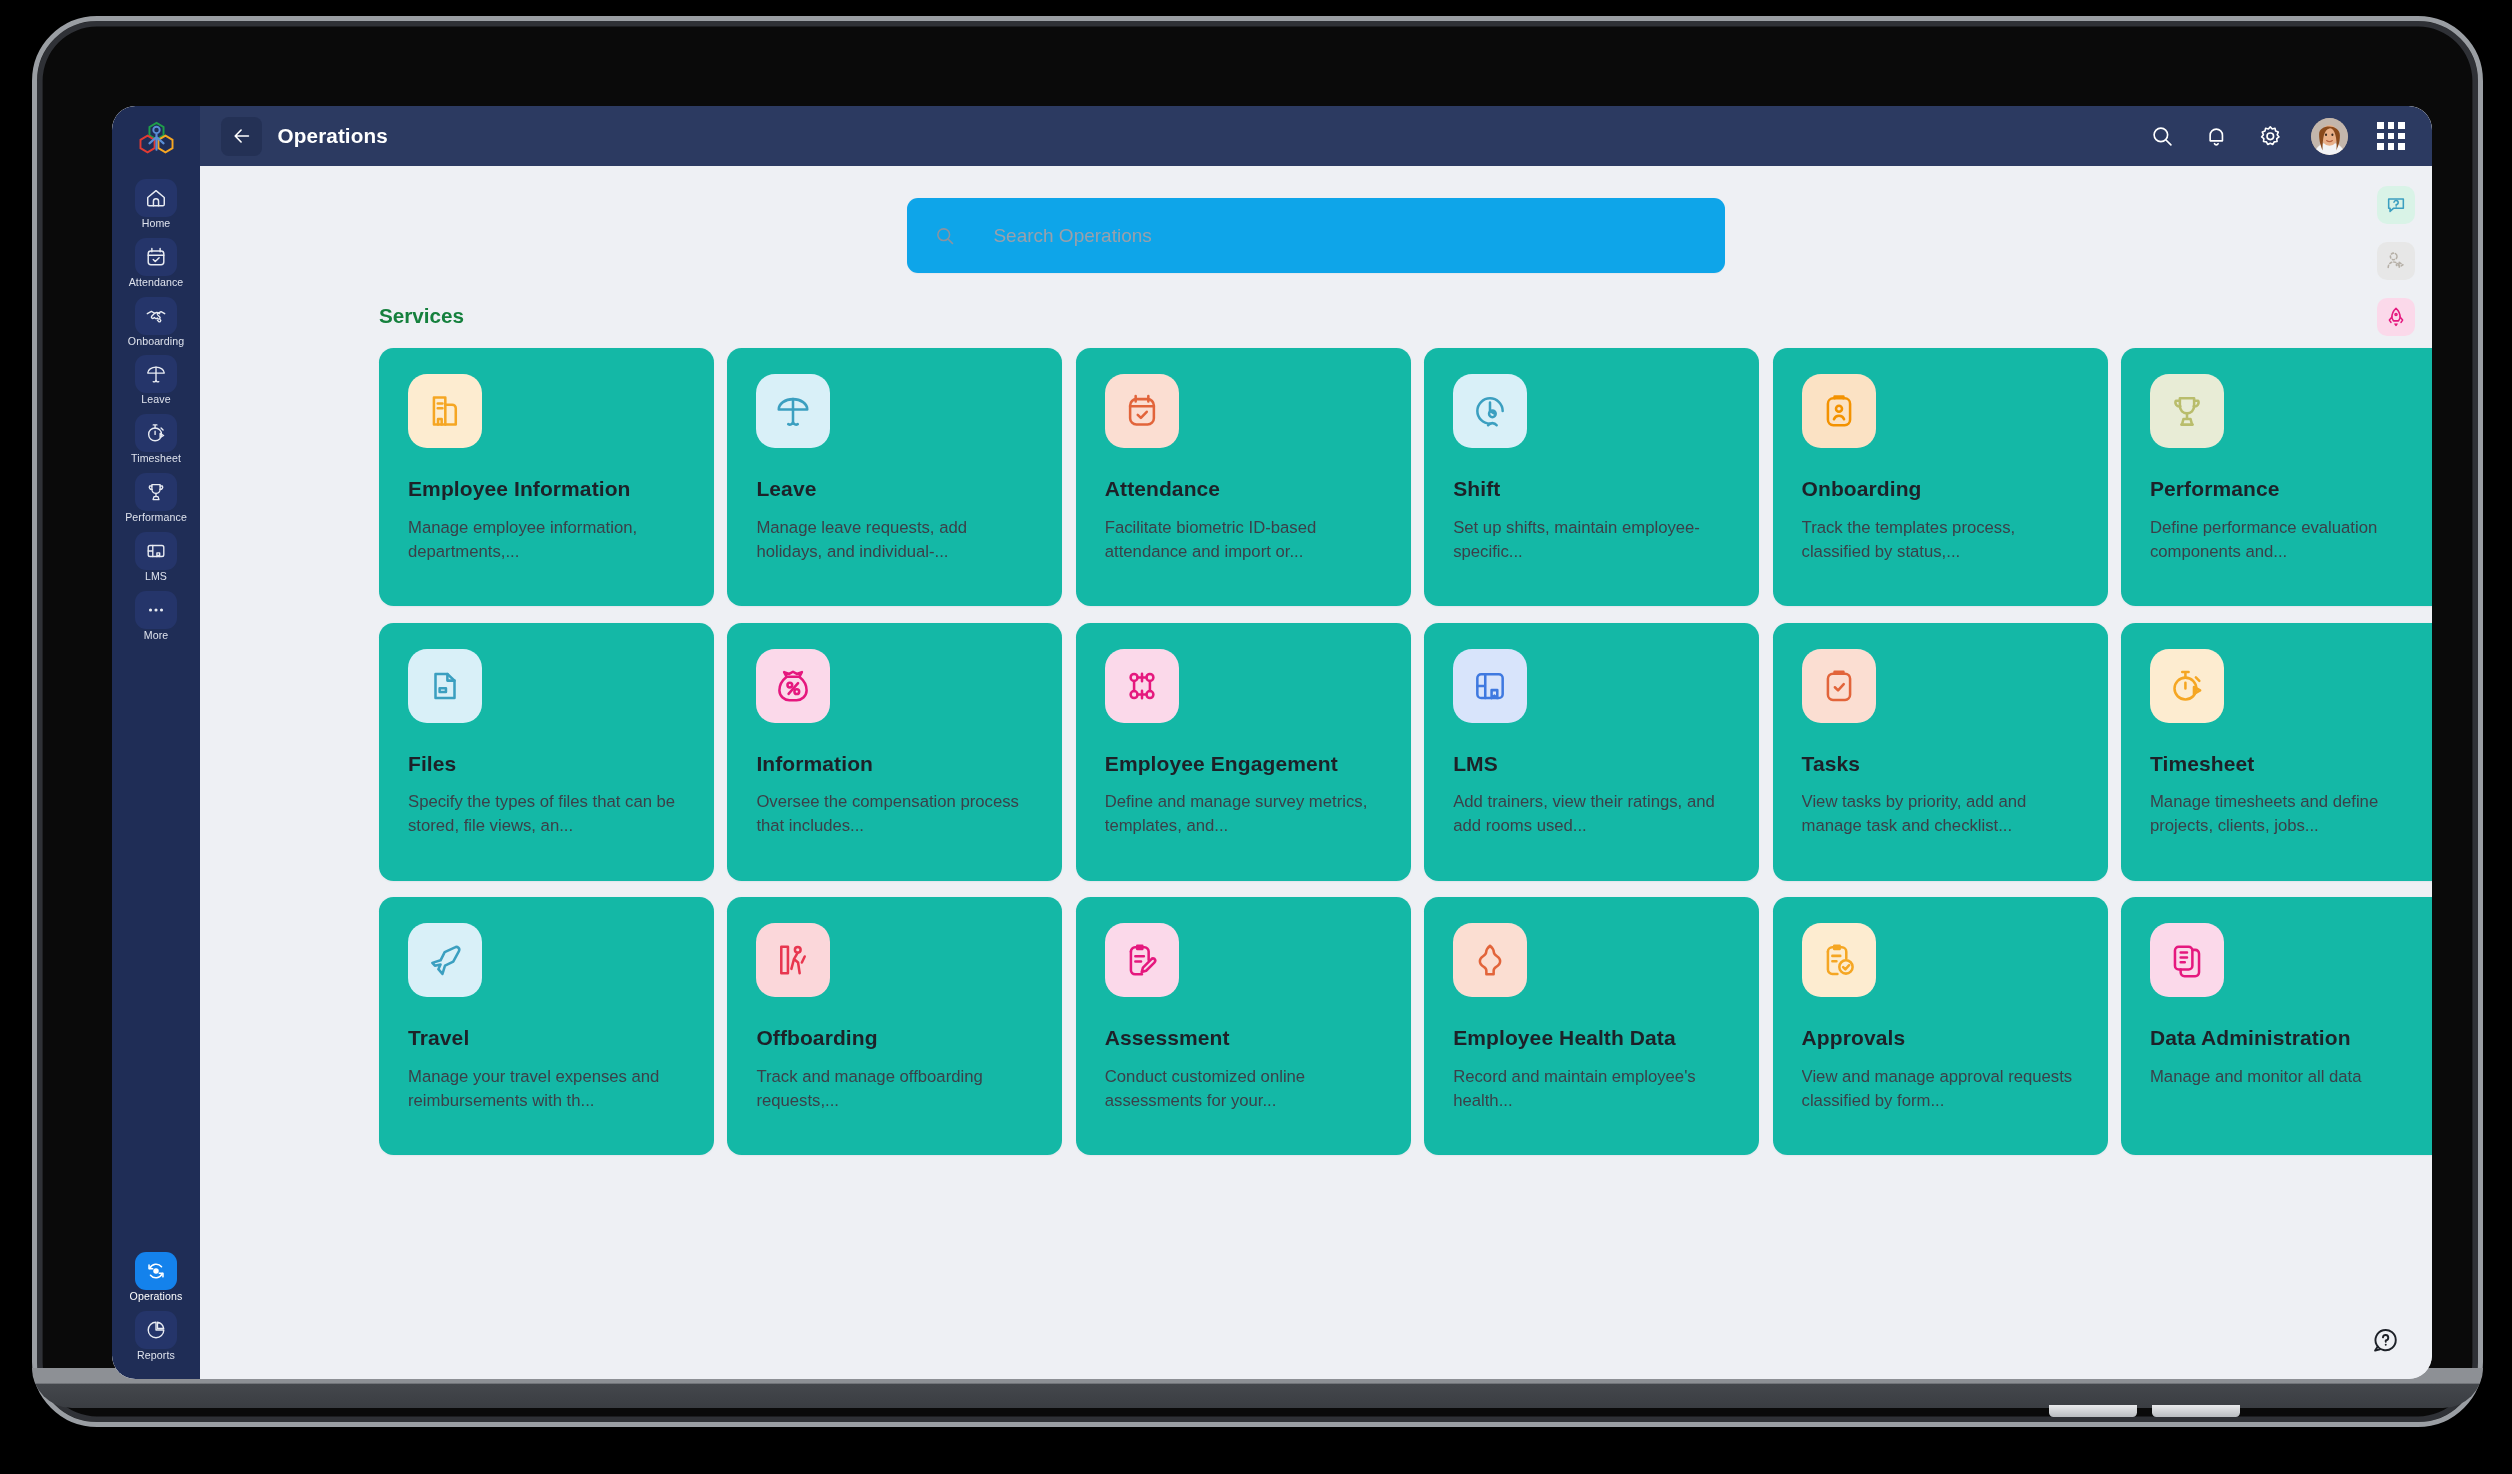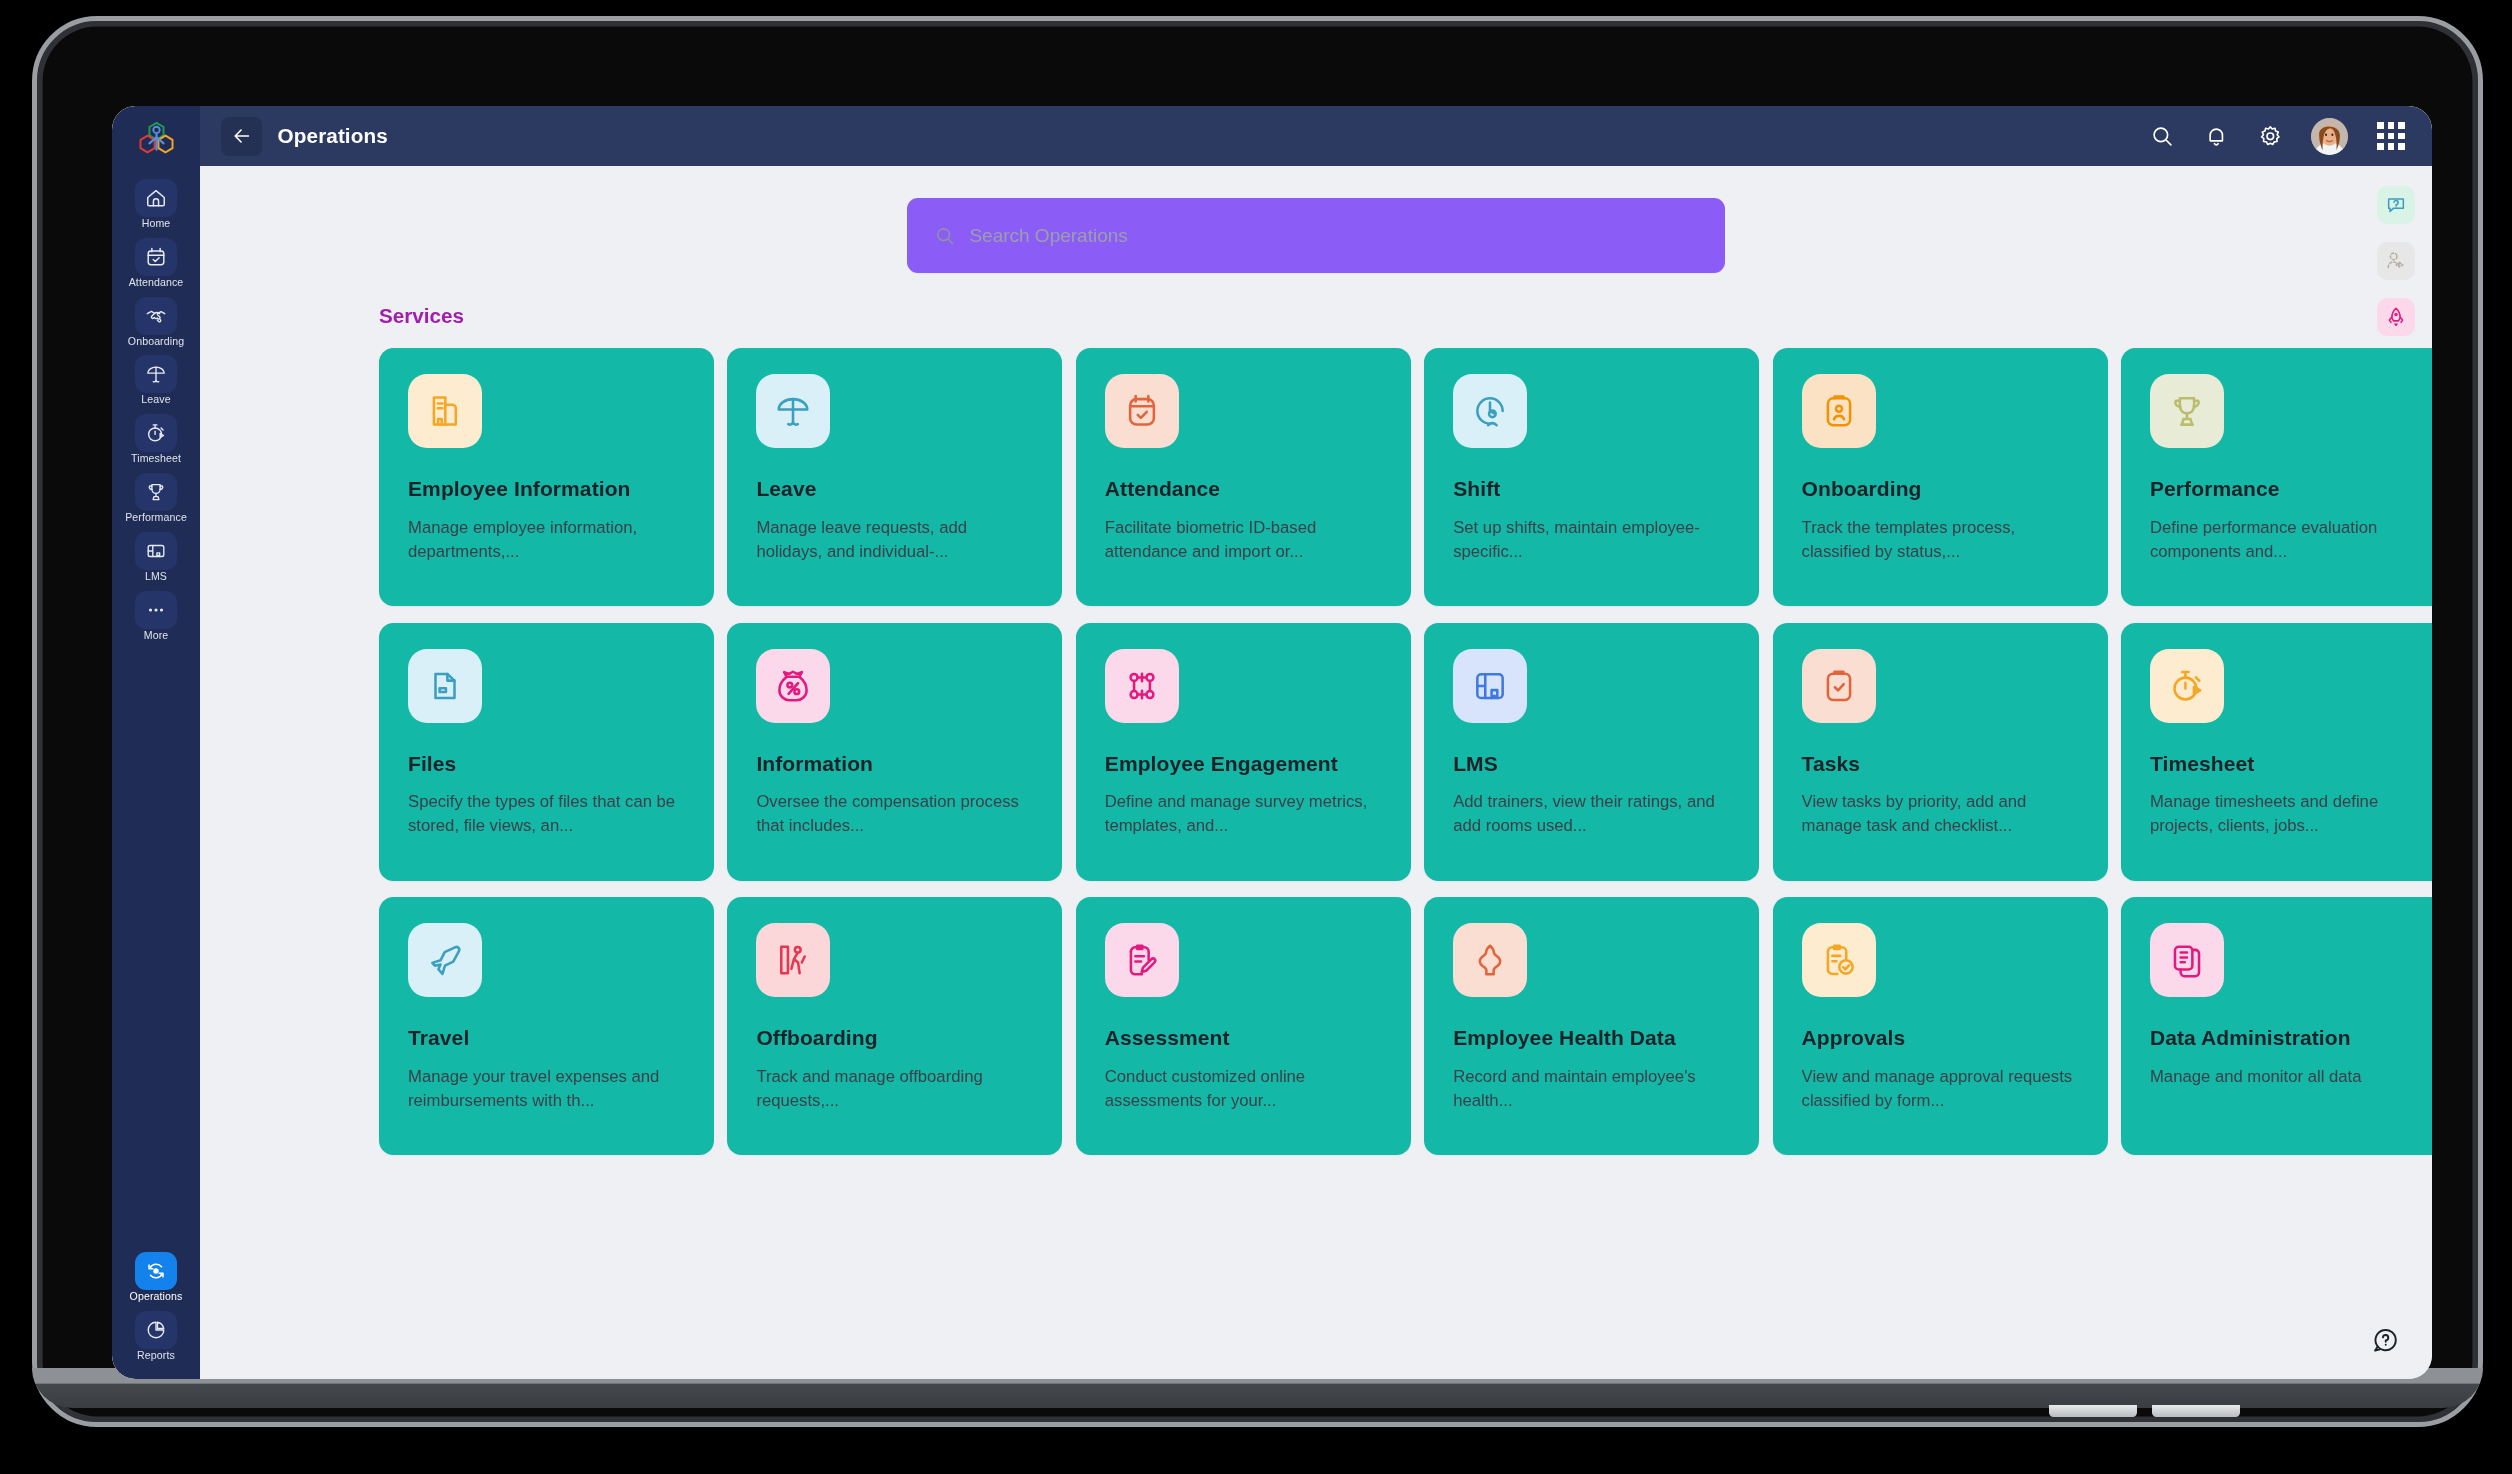--- a/index.html
+++ b/index.html
@@ -131,42 +131,43 @@
     background: #eef0f4;
     overflow: hidden;
     border-radius: 0 0 23.4px 0;
   }
   #search-wrap {
     display: flex; justify-content: center;
     padding-top: 32px;
   }
   #search-box {
     width: 818px; height: 75px;
-    background: #8b5cf6;
+    background: #0ea5e9;
     border-radius: 11px;
     display: flex; align-items: center;
     padding-left: 27px;
     cursor: text;
     box-shadow: 0 0.6px 1.1px rgba(20,30,60,.04);
+    gap: 24px;
   }
   #search-box svg { width: 22px; height: 22px; flex: 0 0 auto; }
   #search-input {
     border: none; outline: none;
     margin-left: 13.4px;
     font-size: 19px;
     font-family: "Liberation Sans", sans-serif;
     color: #2b2f38;
     background: transparent;
     width: 86%;
   }
   #search-input::placeholder { color: #9aa0ab; }
 
   #services-heading {
     margin: 31px 0 0 179px;
-    font-size: 20.7px; font-weight: bold; color: #a21caf;
+    font-size: 20.7px; font-weight: bold; color: #15803d;
   }
 
   #cards-grid {
     margin: 20px 0 0 179px;
     width: 2077px;
     display: grid;
     grid-template-columns: repeat(6, 335px);
     gap: 16.7px 13.4px;
   }
   .service-card {

